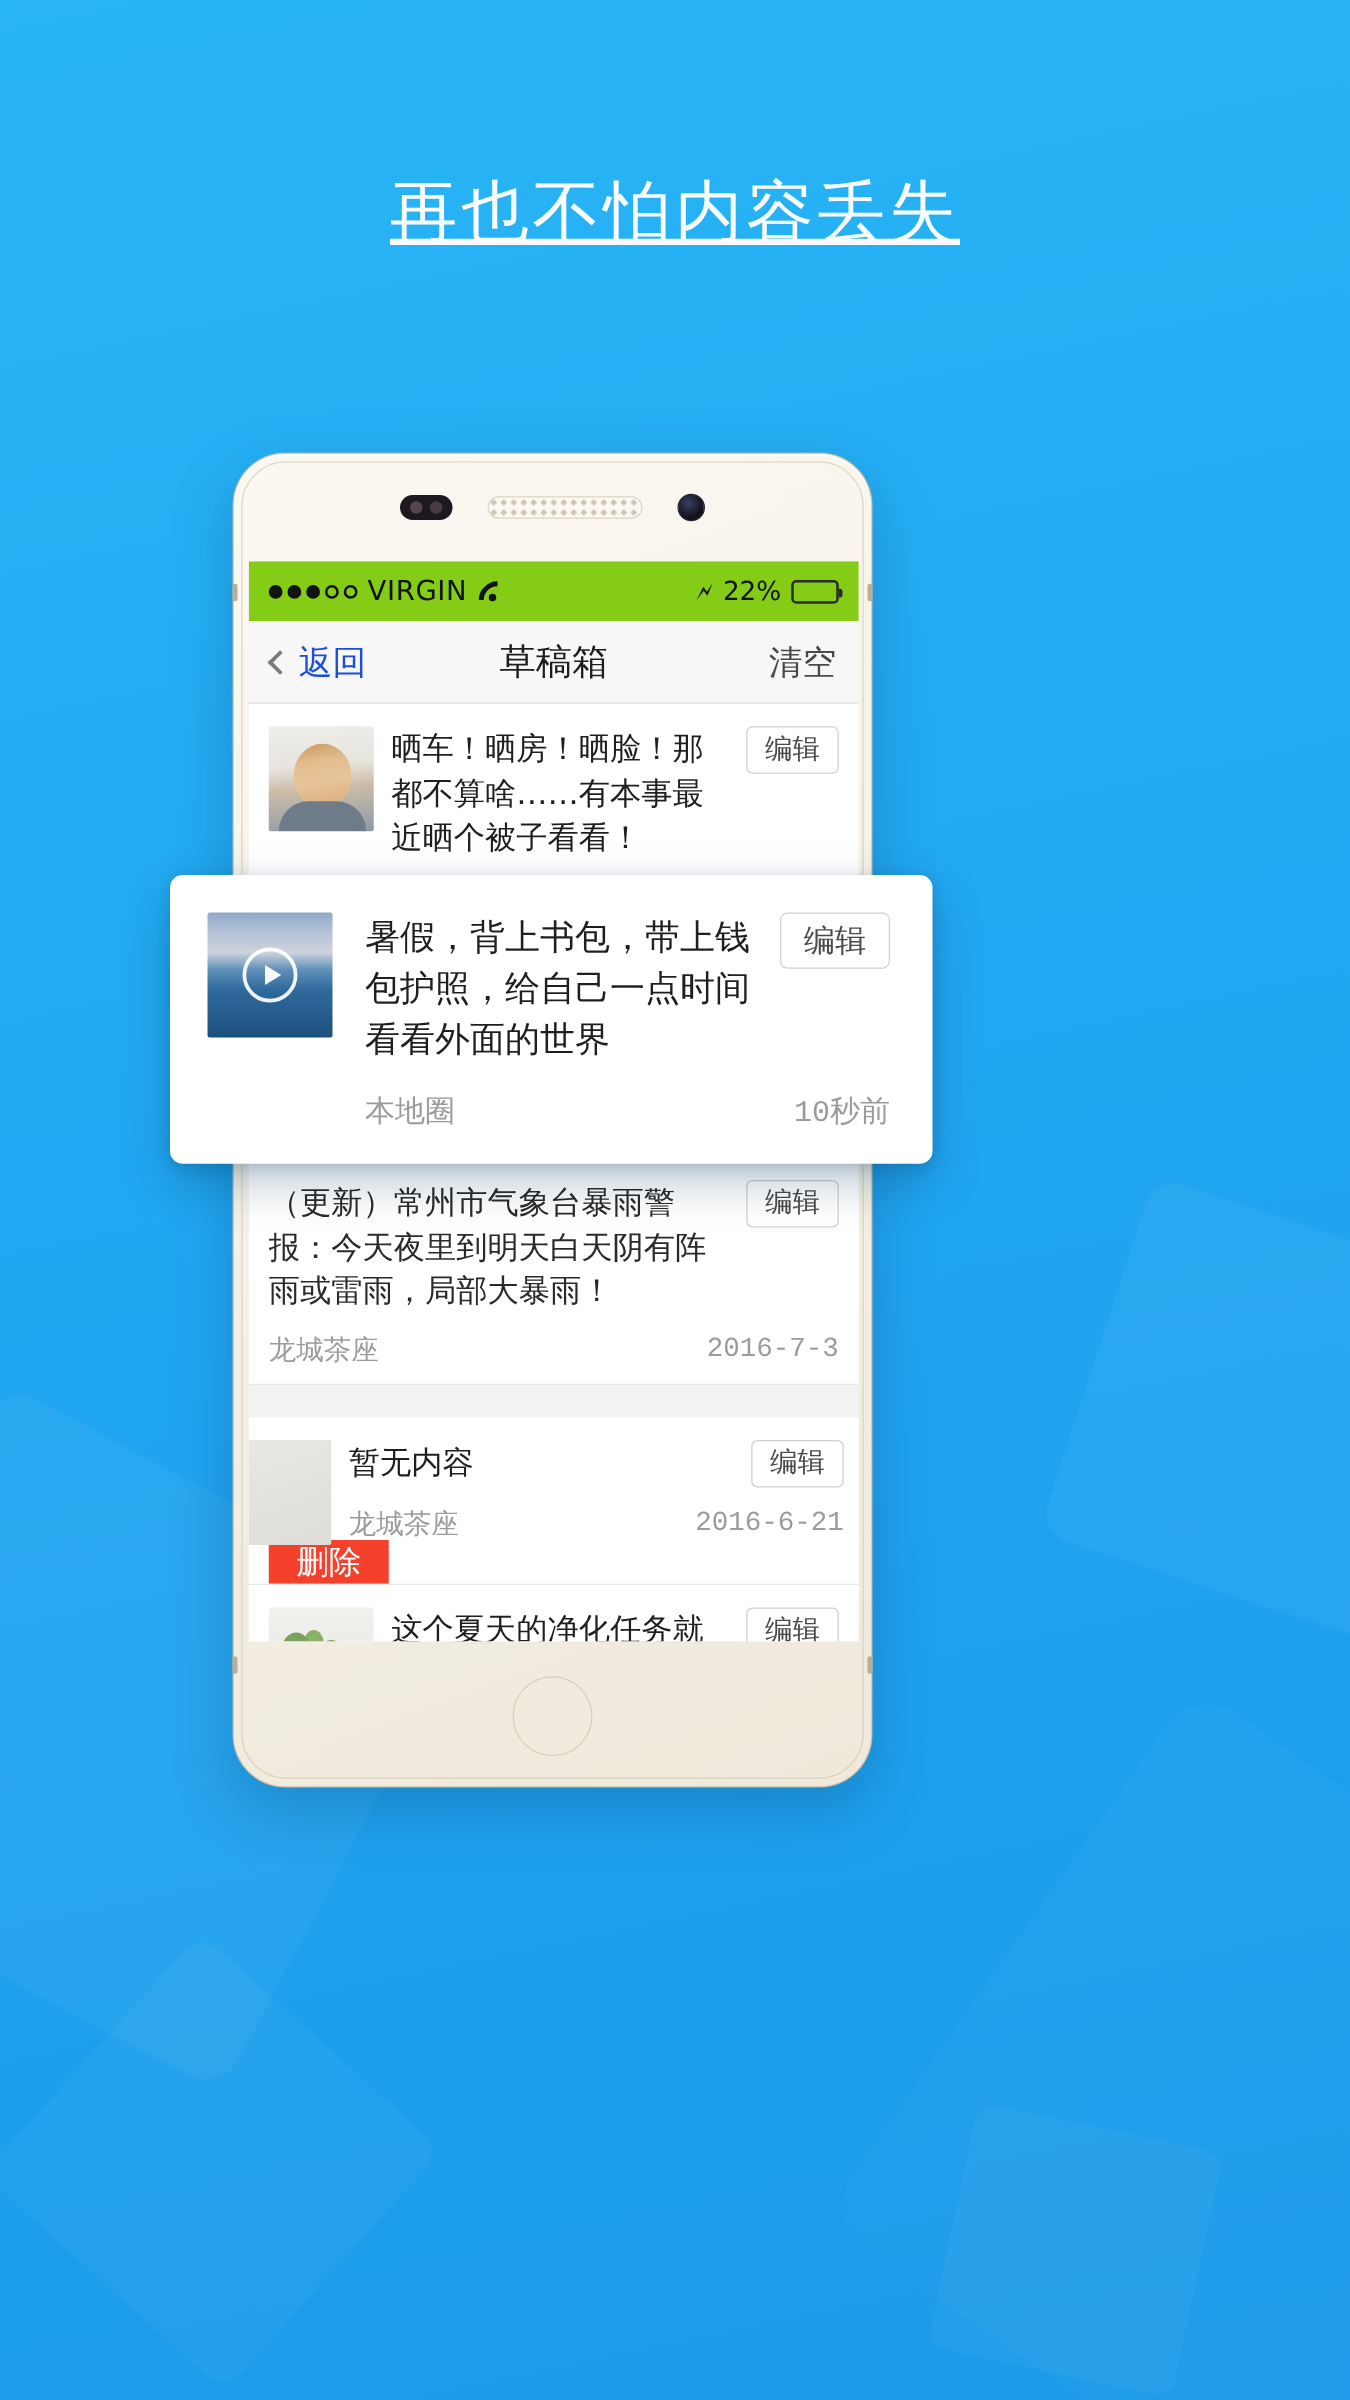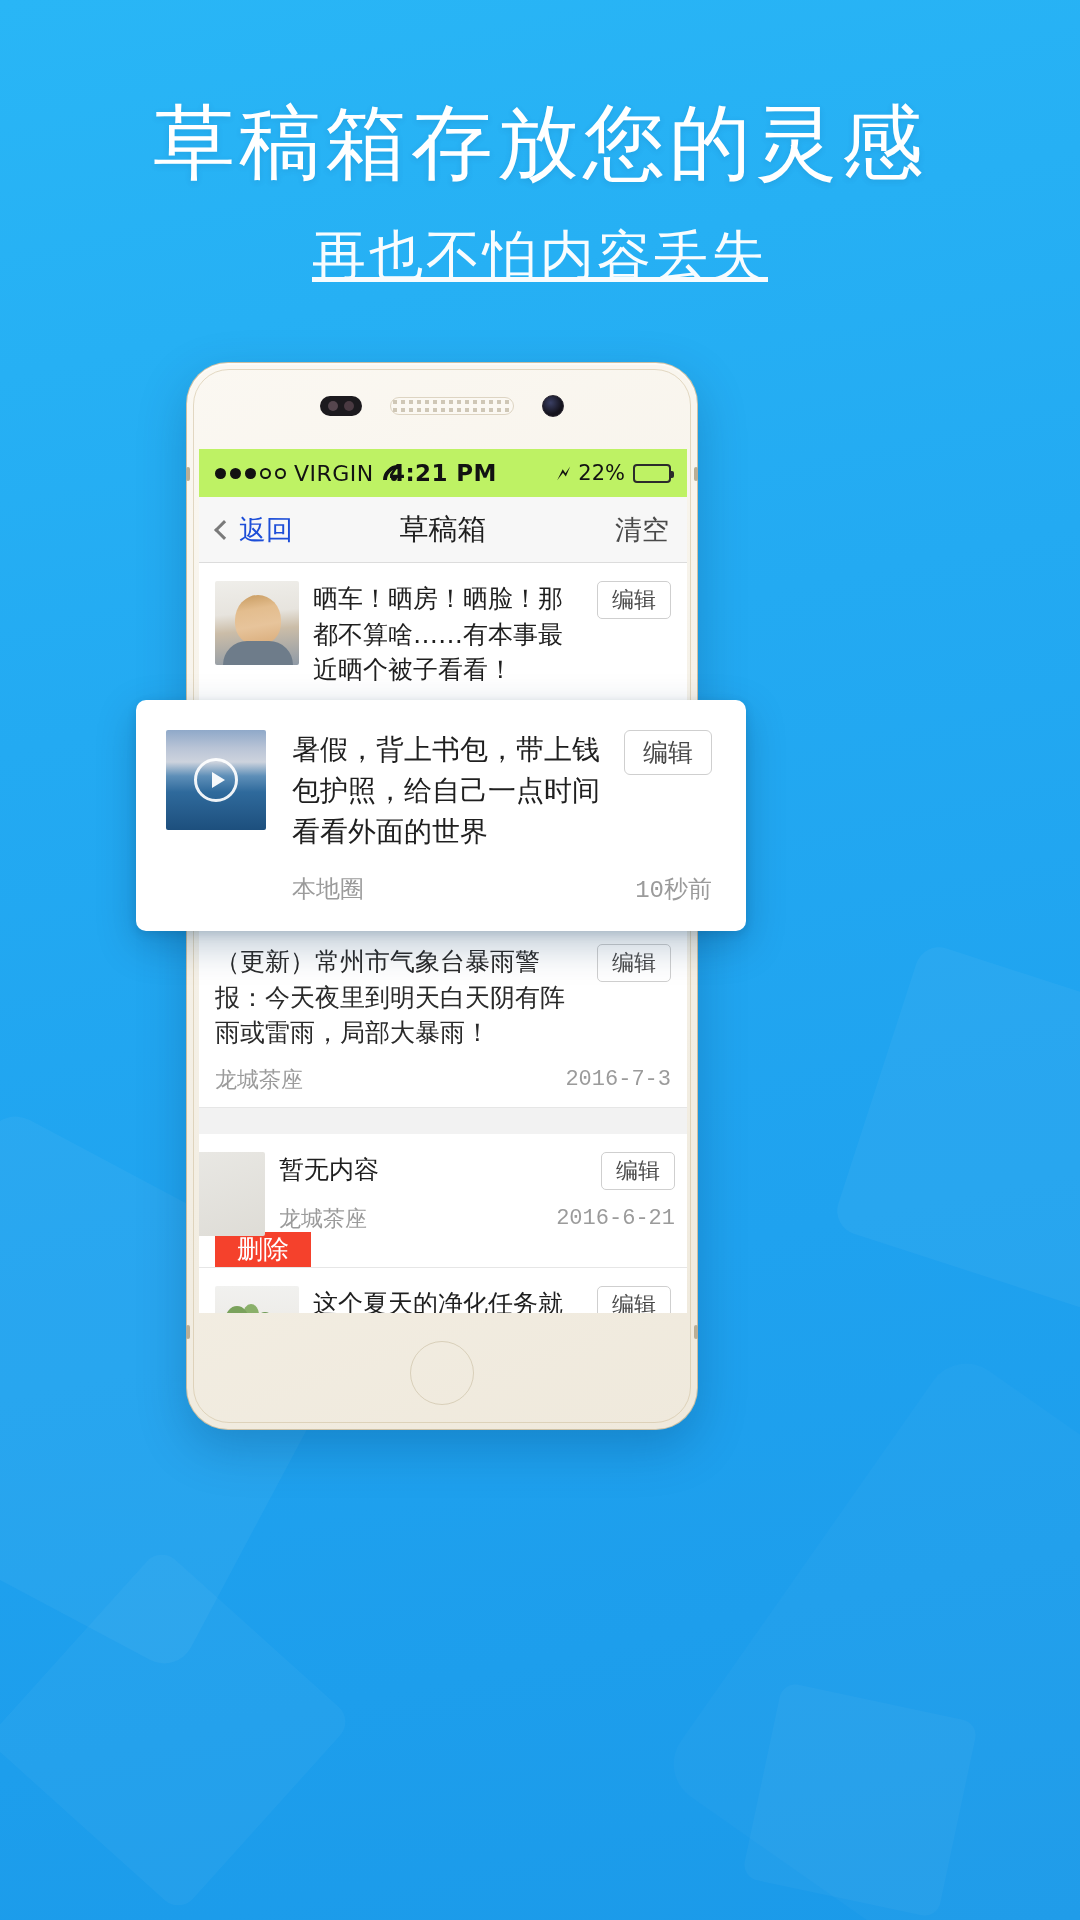--- a/index.html
+++ b/index.html
@@ -112,21 +112,21 @@
   }
 
   .phone-bottom {
     position: absolute;
     left: 0; bottom: 0; width: 100%; height: 118px;
   }
 
   
   .statusbar {
     height: 48px;
-    background: #bef264;
+    background: #84cc16;
     display: flex; align-items: center;
     padding: 0 16px;
     font-size: 21px;
     color: #121212;
     position: relative;
   }
   .sb-left { display: flex; align-items: center; gap: 8px; }
   .sig-dots { display: flex; gap: 4px; align-items: center; }
   .sig-dots i { width: 11px; height: 11px; border-radius: 50%; background: #121212; display: block; }
   .sig-dots i.off { background: transparent; border: 2px solid #121212; width: 11px; height: 11px; }
@@ -319,21 +319,20 @@
 </head>
 <body>
 
 <div class="bg-shard shard-a"></div>
 <div class="bg-shard shard-b"></div>
 <div class="bg-shard shard-c"></div>
 <div class="bg-shard shard-d"></div>
 <div class="bg-shard shard-e"></div>
 
 <div class="headline-wrap">
-  <div class="headline">草稿箱存放您的灵感</div>
   <div class="subhead">再也不怕内容丢失</div>
 </div>
 
 <div class="phone">
   <div class="phone-inner-edge"></div>
   <div class="antenna ant-l1"></div>
   <div class="antenna ant-l2"></div>
   <div class="antenna ant-r1"></div>
   <div class="antenna ant-r2"></div>
 
@@ -353,21 +352,20 @@
         <span class="sig-dots">
           <i></i>
           <i></i>
           <i></i>
           <i class="off"></i>
           <i class="off"></i>
         </span>
         <span class="carrier">VIRGIN</span>
         <span class="wifi-ico"></span>
       </div>
-      <div class="sb-center">4:21 PM</div>
       <div class="sb-right">
         <span class="bt-ico">🗲</span>
         <span class="batt-pct">22%</span>
         <span class="batt">
           <span class="batt-fill" id="batt-fill" style="width: 22%;"></span>
         </span>
       </div>
     </div>
 
     <div class="navbar">

